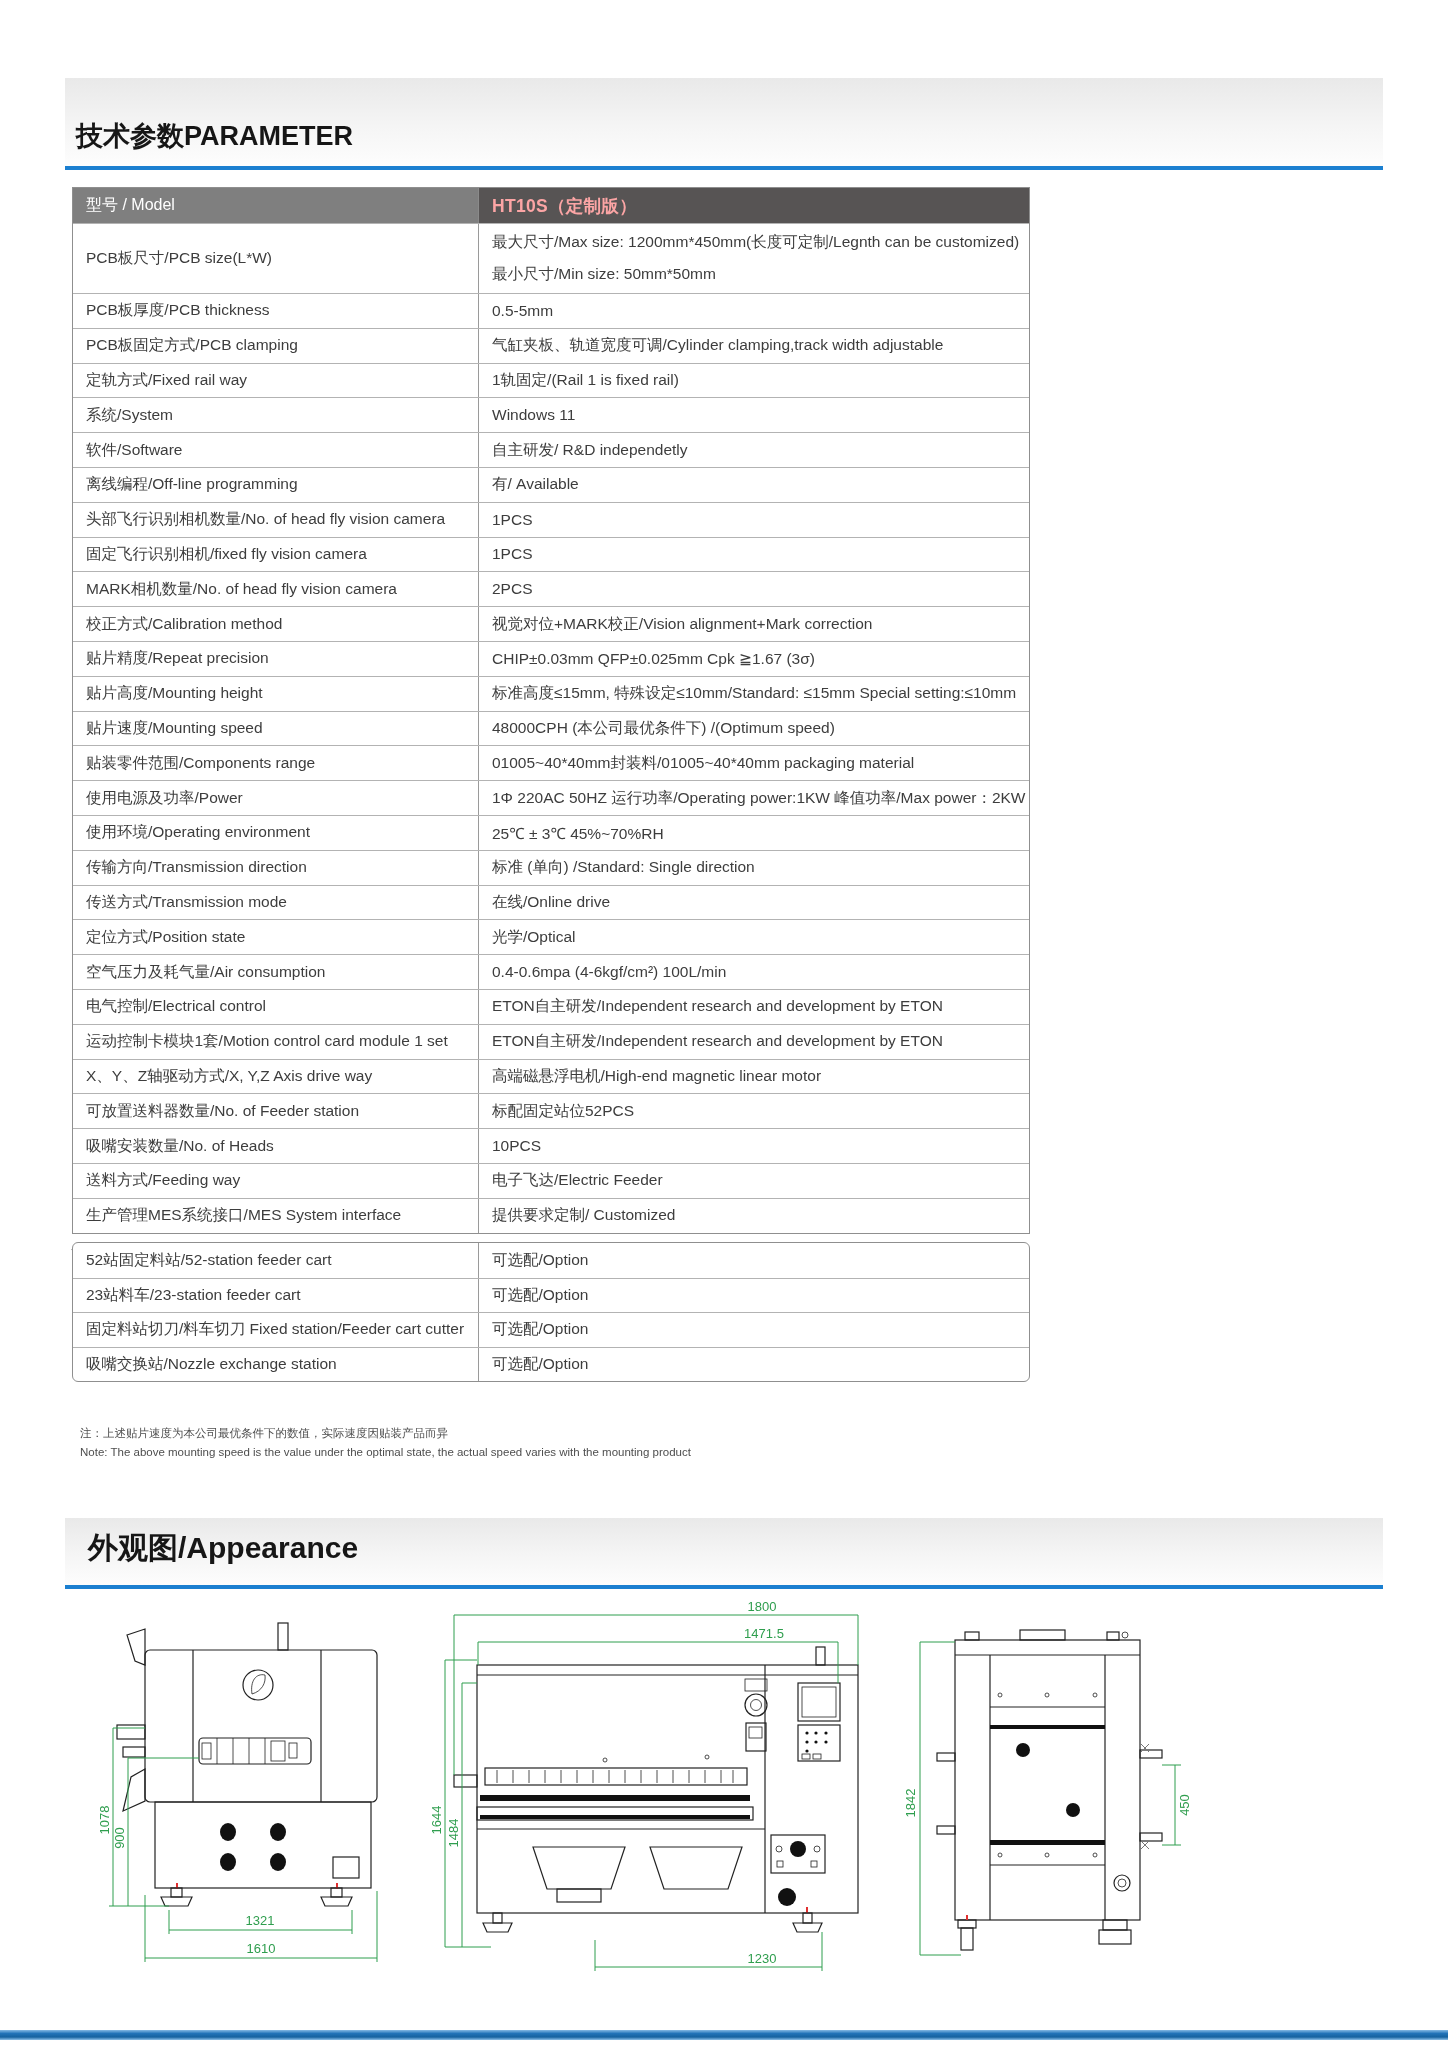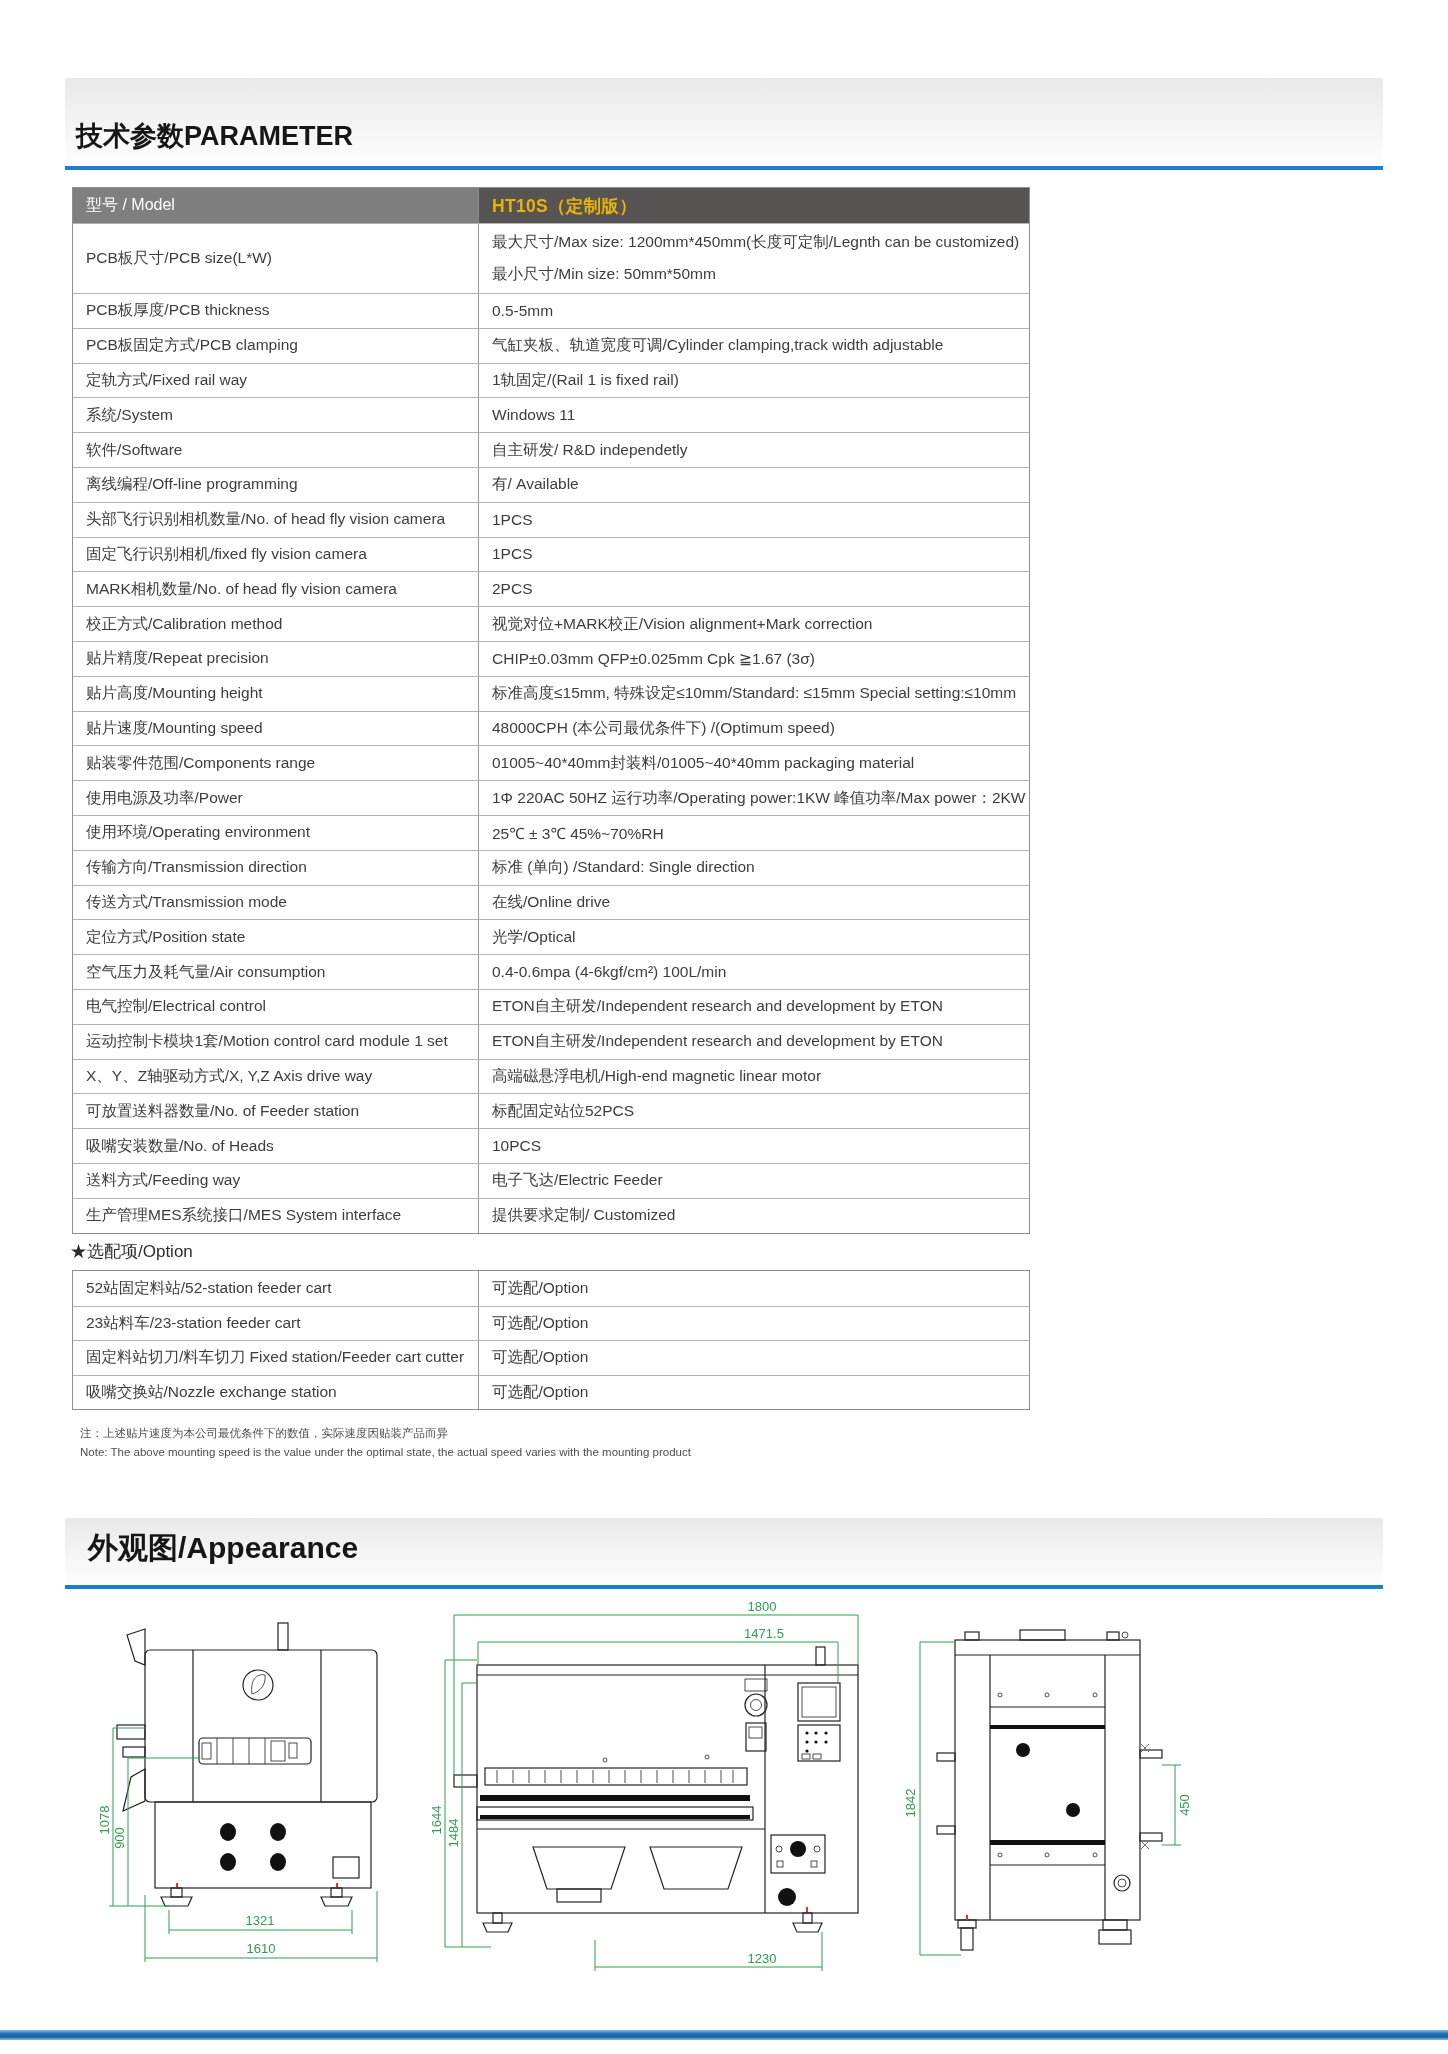--- a/index.html
+++ b/index.html
@@ -16,21 +16,21 @@
   
   .ptable{position:absolute;left:72px;width:958px;border:1px solid #8f8f8f;
           box-sizing:border-box;background:#fff;}
   .row{display:flex;box-sizing:border-box;border-top:1px solid #b3b3b3;}
   .row:first-child{border-top:none;}
   .hrow{height:35px;}
   .cell-l{width:406px;box-sizing:border-box;border-right:1px solid #9a9a9a;
           display:flex;align-items:center;padding-left:13px;}
   .cell-r{flex:1;display:flex;align-items:center;padding-left:13px;}
   .hrow .cell-l{background:#7f7f7f;color:#ffffff;font-size:16px;border-right:1px solid #8a8a8a;}
-  .hrow .cell-r{background:#575454;color:#eab308;font-size:17.5px;font-weight:bold;letter-spacing:.3px;}
+  .hrow .cell-r{background:#575454;color:#fca5a5;font-size:17.5px;font-weight:bold;letter-spacing:.3px;}
   .drow{height:34.8px;font-size:15.5px;color:#3d3d3d;}
   .drow.tall{height:70px;}
   .orow{height:34.5px;}
   .two-line{flex-direction:column;justify-content:center;align-items:flex-start;gap:11px;}
 
   .star-label{position:absolute;left:70px;font-size:17px;color:#2d2d2d;}
   .note{position:absolute;left:80px;color:#4e4e4e;white-space:nowrap;}
 
   .footer-stripe{position:absolute;left:0;top:2030px;width:1448px;height:10px;
      background:linear-gradient(180deg,#84b9e4 0%,#2273b8 35%,#16629f 70%,#8dc0e8 100%);}
@@ -173,21 +173,21 @@
         <div class="cell-r">电子飞达/Electric Feeder</div>
       </div>
     <div class="row drow">
         <div class="cell-l">生产管理MES系统接口/MES System interface</div>
         <div class="cell-r">提供要求定制/ Customized</div>
       </div>
   </div>
 
   <div class="star-label" style="top:1240px;">★选配项/Option</div>
 
-  <div class="ptable" style="top:1270px;">
+  <div class="ptable" style="top:1242px;border-radius:6px;">
     <div class="row drow orow">
         <div class="cell-l">52站固定料站/52-station feeder cart</div>
         <div class="cell-r">可选配/Option</div>
       </div>
     <div class="row drow orow">
         <div class="cell-l">23站料车/23-station feeder cart</div>
         <div class="cell-r">可选配/Option</div>
       </div>
     <div class="row drow orow">
         <div class="cell-l">固定料站切刀/料车切刀 Fixed station/Feeder cart cutter</div>

